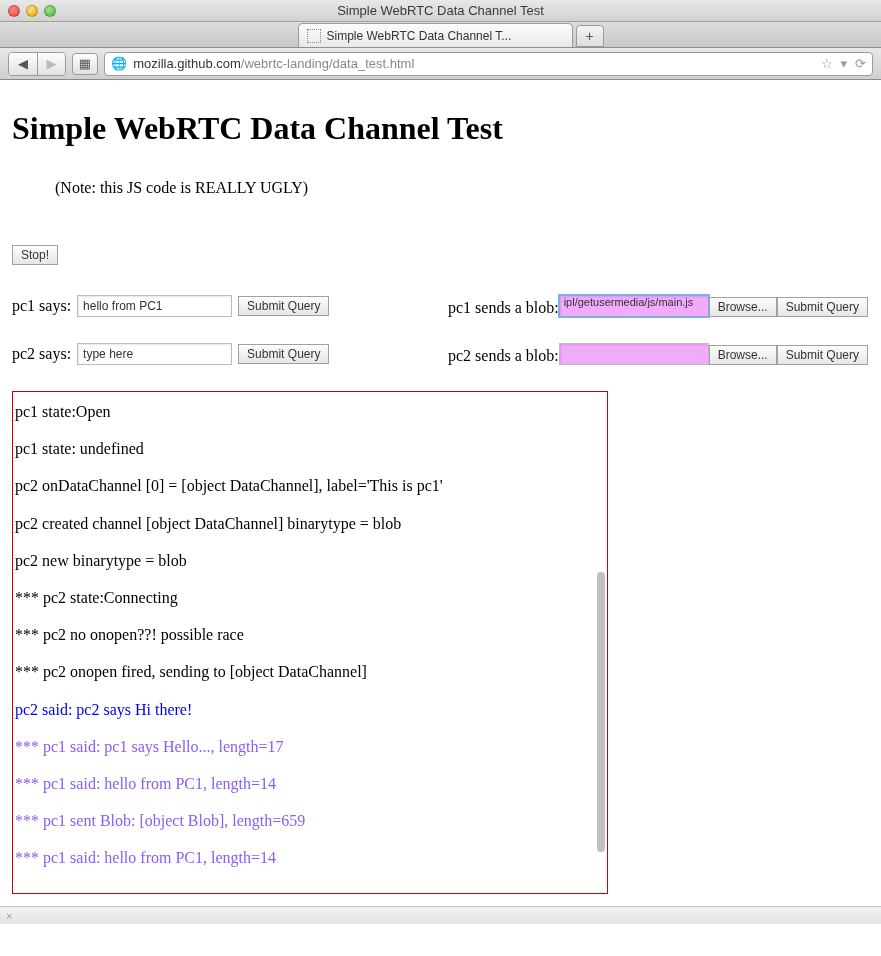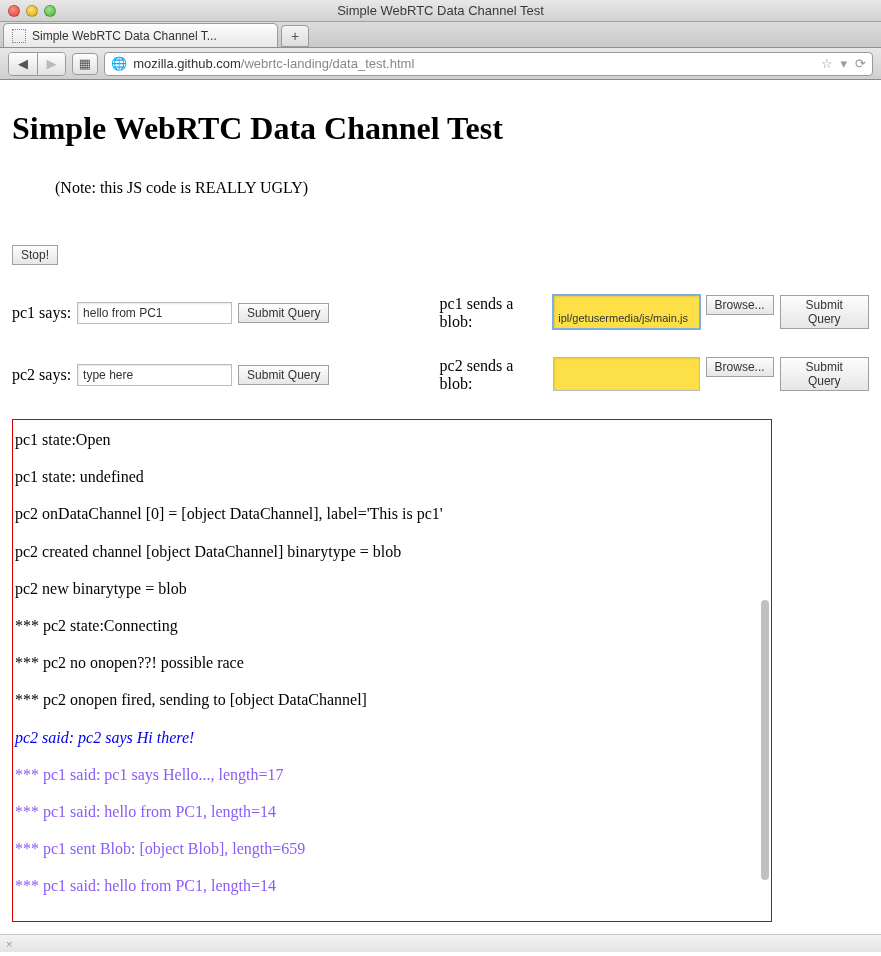--- a/index.html
+++ b/index.html
@@ -40,21 +40,22 @@
     color: #3a3a3a;
     pointer-events: none;
   }
   
   .tabstrip {
     height: 26px;
     background: linear-gradient(#dcdcdc, #c9c9c9);
     border-bottom: 1px solid #8f8f8f;
     display: flex;
     align-items: flex-end;
-    padding-left: 3px;
+    padding-left: 20px;
+    justify-content: center;
   }
   .tab {
     width: 275px;
     height: 24px;
     background: linear-gradient(#fdfdfd, #e8e8e8);
     border: 1px solid #9b9b9b;
     border-bottom: none;
     border-top-left-radius: 5px;
     border-top-right-radius: 5px;
     display: flex;
@@ -159,64 +160,64 @@
     display:flex;
     align-items:center;
     gap:6px;
     margin-bottom: 26px;
   }
   .form-row .col-left {
     display:flex; align-items:center; gap:6px;
     width: 430px;
   }
   .form-row .col-right {
-    display:flex; align-items:flex-start; gap:6px;
+    display:flex; align-items:flex-end; 
   }
   .txt-input {
     font-family: Liberation Sans, sans-serif;
     font-size:12px;
     border:1px solid #bcbcbc;
     box-shadow: inset 1px 1px 2px rgba(0,0,0,0.1);
     padding:3px 5px;
     height:22px;
     width:155px;
     background:#fff;
     color:#333;
   }
   .file-display {
     width:150px; height:22px;
     border:1px solid #bcbcbc;
-    background:#fde047;
+    background:#f0abfc;
     font-family:"Lucida Grande",Arial,sans-serif;
     box-shadow: inset 1px 1px 2px rgba(0,0,0,0.1);
     font-size:11px;
-    padding:16px 4px;
+    padding:0 4px;
     overflow:hidden;
     white-space:nowrap;
     color:#333;
   }
   .file-display.focused {
     outline: 2px solid #7daee8;
     outline-offset: -1px;
   }
   .log-box {
     border:1px solid #d40000;
-    width: 760px;
+    width: 596px;
     height: 503px;
     overflow-y: auto;
     padding:2px 2px;
     position:relative;
   }
   .log-box p {
     margin: 0 0 18px 0;
     font-size:16px;
     line-height:1.2;
   }
   .log-box p.top-cut { margin-top:-10px; color:#000; }
-  .blue { color:#0000ee;font-style:italic; }
+  .blue { color:#0000ee; }
   .red  { color:#8b5cf6; }
   .log-scroll {
     position:absolute; right:2px; top:180px;
     width:8px; height:280px;
     background:#c0c0c0; border-radius:4px;
   }
   .statusbar {
     height:18px;
     border-top:1px solid #c6c6c6;
     background:linear-gradient(#f3f3f3,#e4e4e4);

